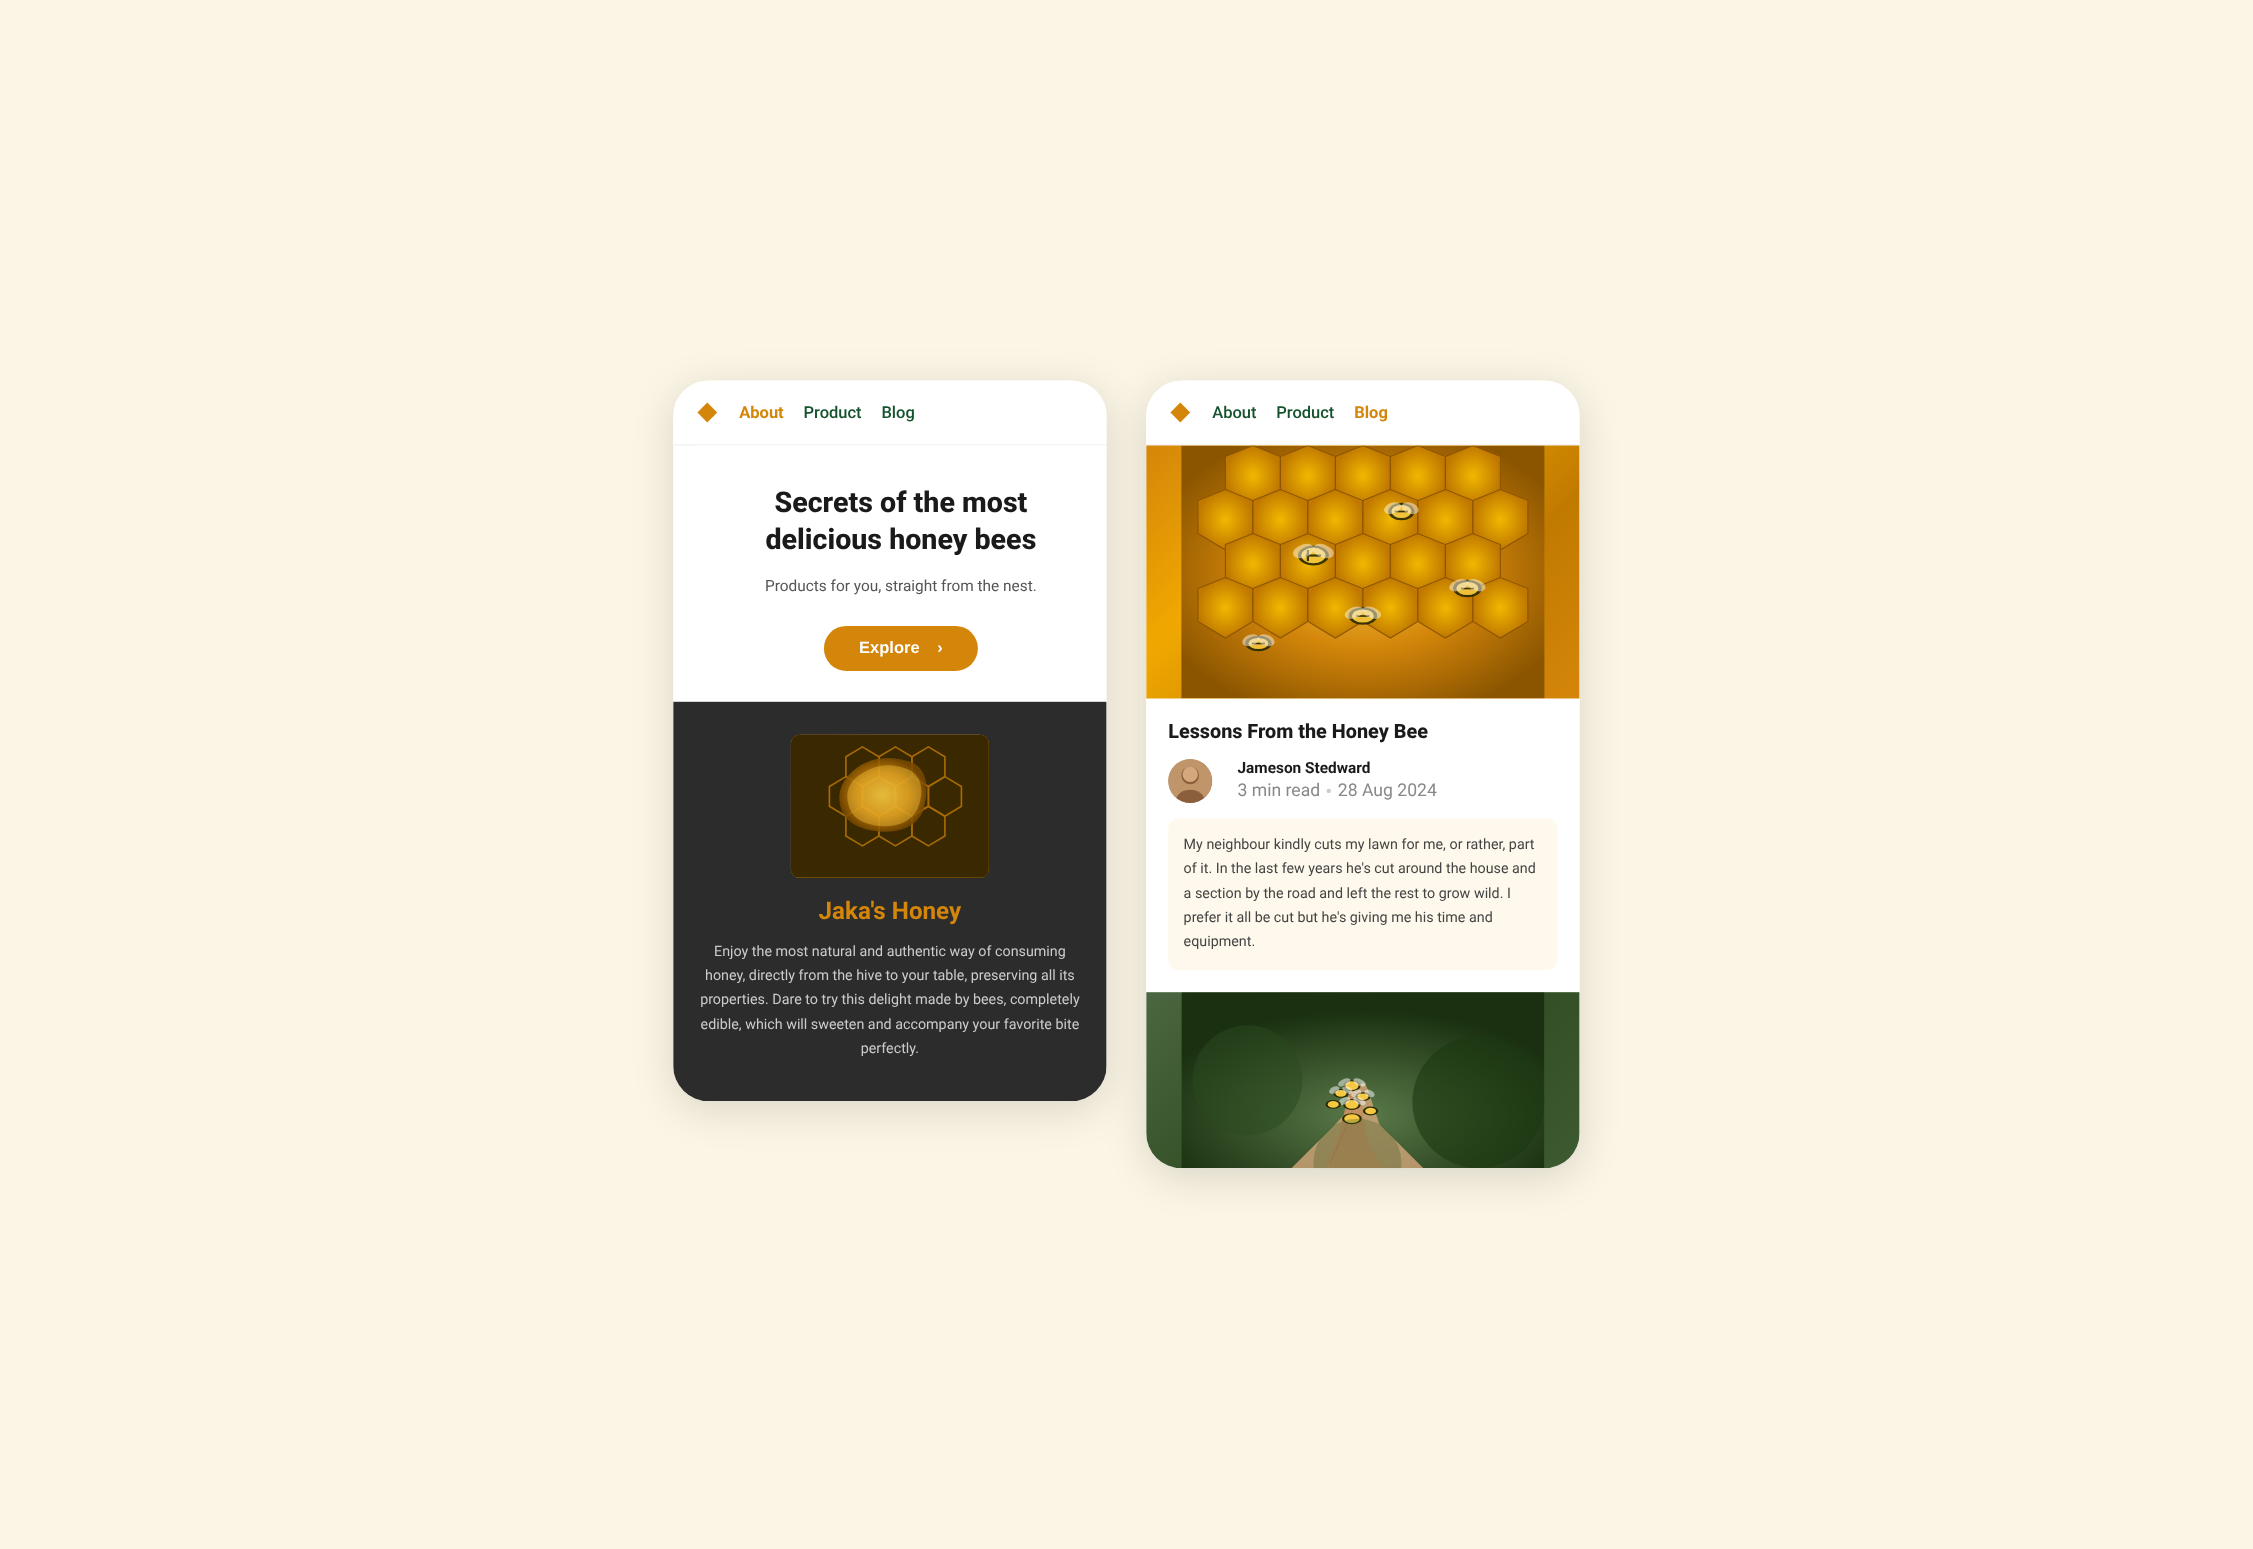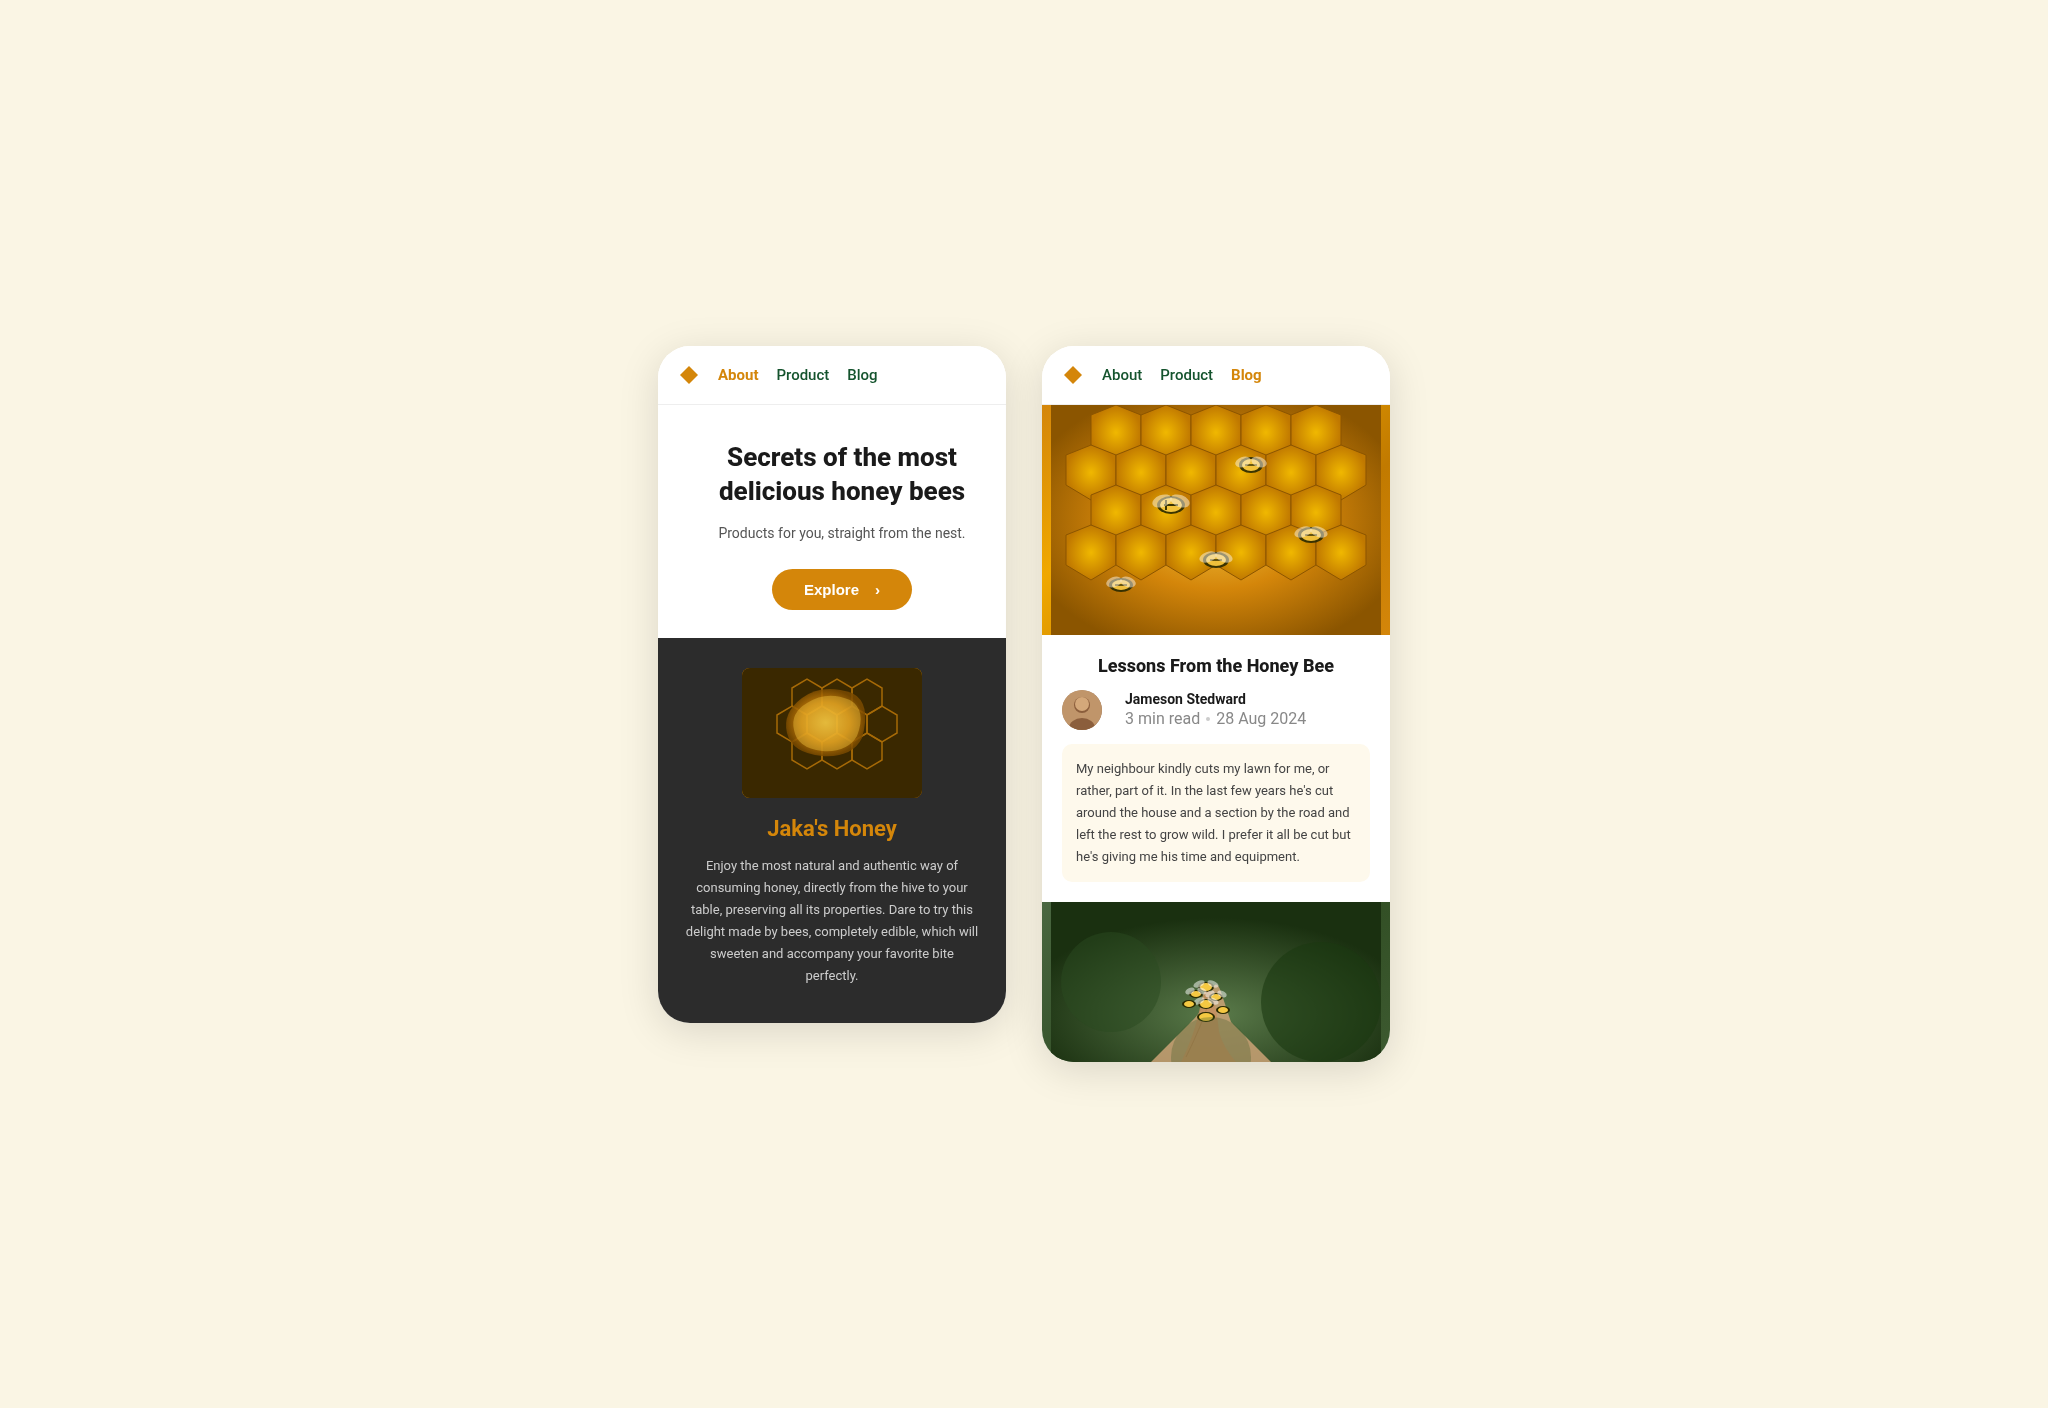--- a/index.html
+++ b/index.html
@@ -14,21 +14,21 @@
       padding: 40px 20px;
     }
 
     .screens-container {
       display: flex;
       gap: 36px;
       align-items: flex-start;
     }
 
     .phone-frame {
-      width: 348px;
+      width: 394px;
       border-radius: 32px;
       overflow: hidden;
       box-shadow: 0 8px 40px rgba(0,0,0,0.13);
       background: #fff;
     }
 
     
     .nav {
       display: flex;
       align-items: center;
@@ -172,21 +172,20 @@
     .blog-content {
       padding: 20px;
       background: #fff;
     }
 
     .blog-title {
       font-size: 18px;
       font-weight: 800;
       color: #1a1a1a;
       margin-bottom: 14px;
-      text-align: center;
     }
 
     .author-row {
       display: flex;
       align-items: center;
       gap: 23px;
       margin-bottom: 14px;
     }
 
     .author-avatar {

